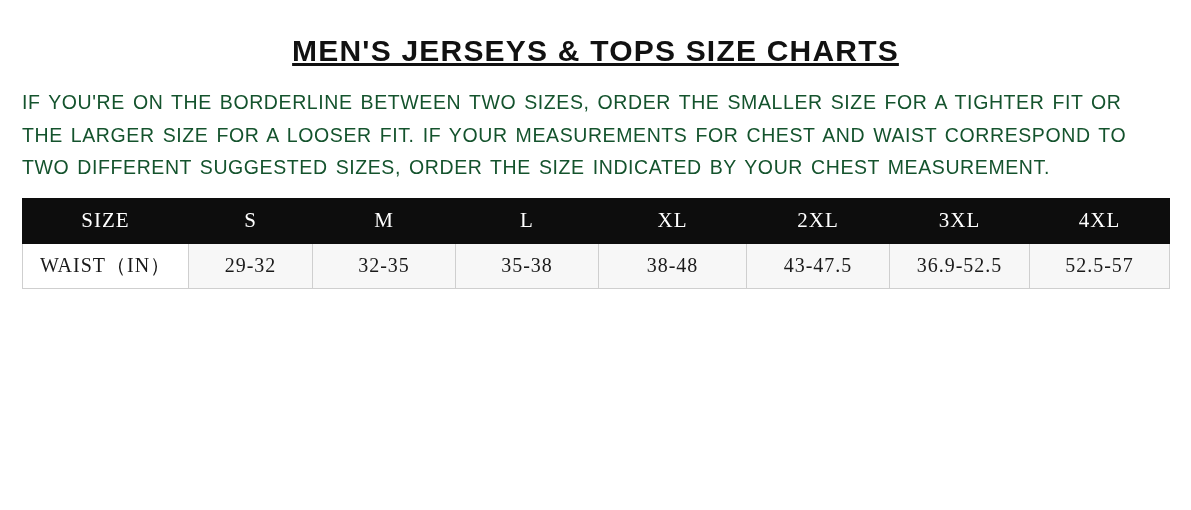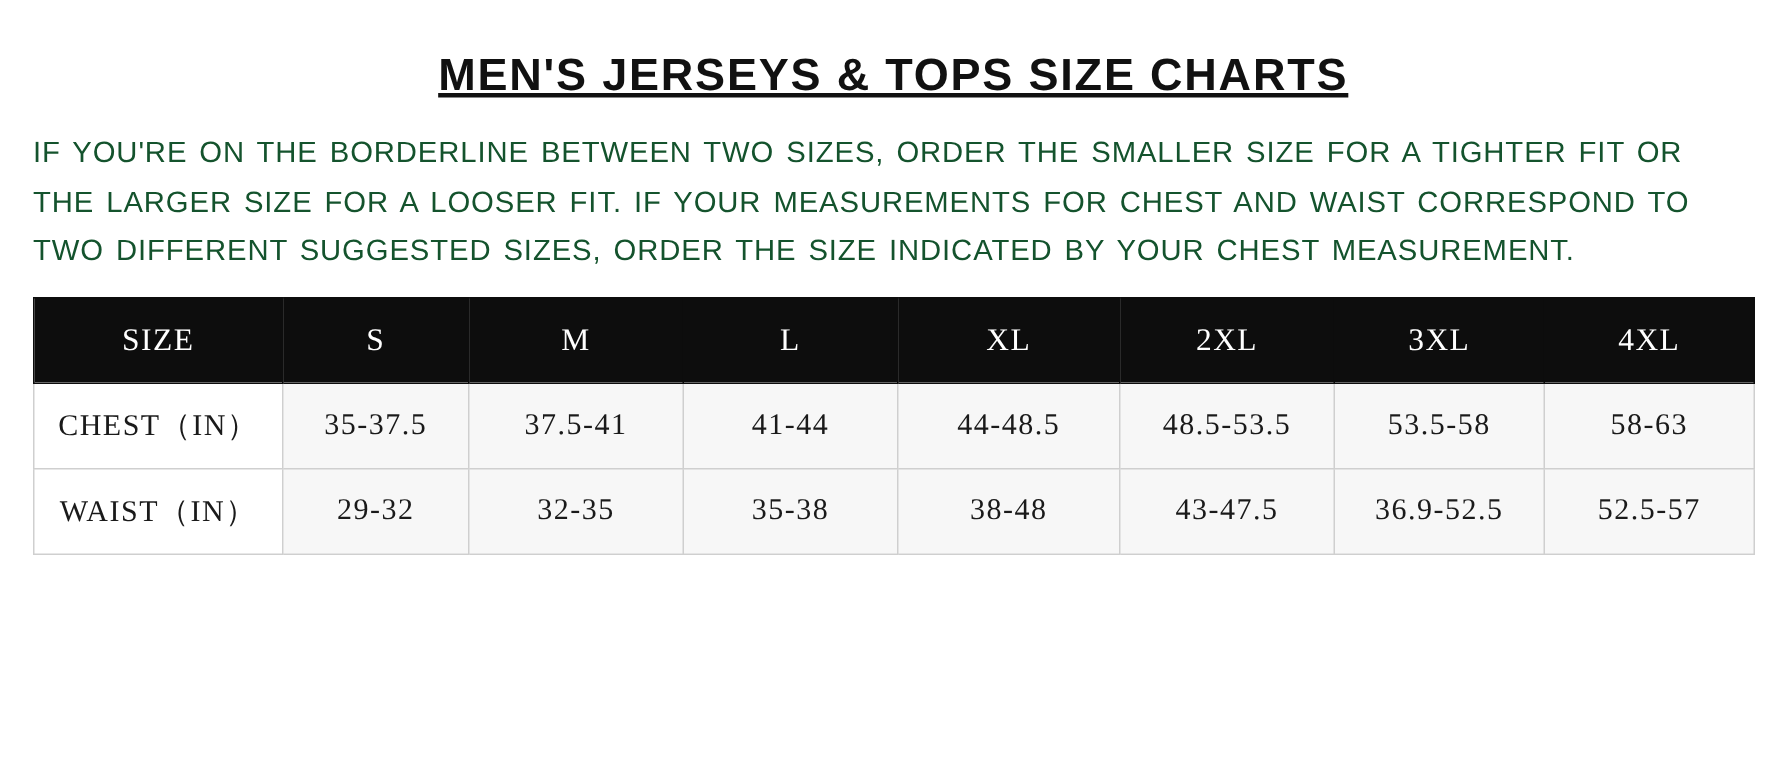--- a/index.html
+++ b/index.html
@@ -52,21 +52,21 @@
     border-collapse: collapse;
     width: 1147px;
     table-layout: fixed;
     font-family: "Liberation Serif", serif;
   }
   table.size-table th,
   table.size-table td {
     border: 1px solid #cfcfcf;
     text-align: center;
     font-size: 20px;
-    height: 57px;
+    height: 45px;
     padding: 0 3px;
     letter-spacing: 1px;
     box-sizing: border-box;
     white-space: nowrap;
   }
   table.size-table thead th {
     background: #0d0d0d;
     color: #ffffff;
     border: 1px solid #0d0d0d;
     font-weight: normal;
@@ -116,30 +116,20 @@
         <th>M</th>
         <th>L</th>
         <th>XL</th>
         <th>2XL</th>
         <th>3XL</th>
         <th>4XL</th>
       </tr>
     </thead>
     <tbody>
       <tr>
-        <td class="row-label">CHEST（IN）</td>
-        <td>35-37.5</td>
-        <td>37.5-41</td>
-        <td>41-44</td>
-        <td>44-48.5</td>
-        <td>48.5-53.5</td>
-        <td>53.5-58</td>
-        <td>58-63</td>
-      </tr>
-      <tr>
         <td class="row-label">WAIST（IN）</td>
         <td>29-32</td>
         <td>32-35</td>
         <td>35-38</td>
         <td>38-48</td>
         <td>43-47.5</td>
         <td>36.9-52.5</td>
         <td>52.5-57</td>
       </tr>
     </tbody>

